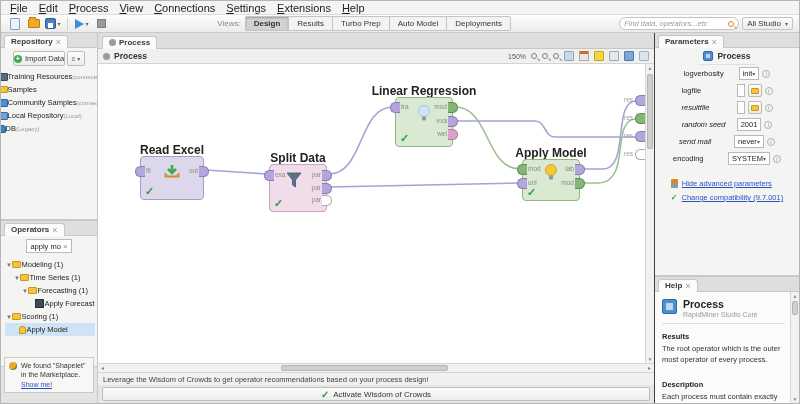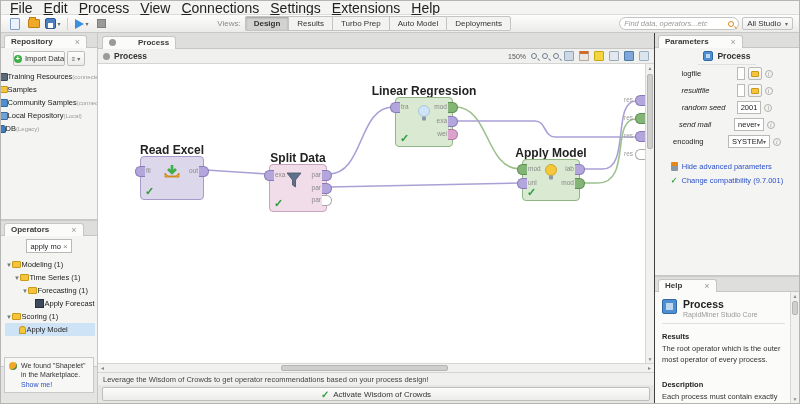--- a/index.html
+++ b/index.html
@@ -2,21 +2,21 @@
 <html style="--accent-link: #2a50c8; --wire-data: #a9a1d6; --wire-model: #9cc18e; --op-purple-bg: #ddd7ec; --op-purple-border: #a79bc9; --op-pink-bg: #f1dcea; --op-pink-border: #c9a2bd; --op-green-bg: #d9e9d2; --op-green-border: #8fb783; --port-purple: #b3a6dd; --port-green: #84b476; --port-pink: #d9a3cb; --selected-row: #cfe3f7; --status-ok: #2e9e3f; --design-active-bg: #d2d2d0;"><head>
 <meta charset="utf-8">
 <style>
   * { margin:0; padding:0; box-sizing:border-box; }
   html,body { width:800px; height:404px; overflow:hidden; }
   body { font-family:"Liberation Sans", sans-serif; font-size:9px; color:#333; background:#e9e9e7; }
   .app { width:800px; height:404px; display:flex; flex-direction:column; border:1px solid #b5b5b3; }
 
   
   .menubar { height:14px; background:#f4f4f2; border-bottom:1px solid #dcdcda; display:flex; align-items:center; padding-left:4px; gap:1px; }
-  .menubar span { display:inline-block; padding:1px 5px; font-size:14px; color:#222; cursor:default; }
+  .menubar span { display:inline-block; padding:1px 5px; font-size:11px; color:#222; cursor:default; }
   .menubar span::first-letter { text-decoration:underline; }
 
   
   .toolbar { height:18px; background:linear-gradient(#fdfdfd,#ebebe9); border-bottom:1px solid #c9c9c7; display:flex; align-items:center; padding:0 6px; gap:3px; }
   .tbtn { height:14px; min-width:16px; display:flex; align-items:center; justify-content:center; border-radius:2px; }
   .caret { font-size:6px; color:#666; margin-left:1px; }
   .icon-newfile { width:10px; height:12px; background:#eaf2fb; border:1px solid #7f9fc6; border-radius:1px; }
   .icon-folder { width:12px; height:9px; background:#f0a828; border:1px solid #c07c10; border-radius:1px; position:relative; }
   .icon-folder::before { content:""; position:absolute; top:-3px; left:0; width:5px; height:2px; background:#f0a828; border:1px solid #c07c10; border-bottom:none; border-radius:1px 1px 0 0; }
   .icon-save { width:11px; height:11px; background:#4a7fc0; border:1px solid #2c5a96; border-radius:2px; position:relative; }
@@ -39,21 +39,21 @@
   .studio-select { font-size:8px; border:1px solid #c4c4c2; border-radius:2px; background:linear-gradient(#fcfcfc,#ededEB); padding:1px 4px; display:flex; gap:3px; align-items:center; }
 
   
   .main { flex:1; display:flex; min-height:0; }
   .left-dock { width:97px; display:flex; flex-direction:column; background:#e4e4e2; border-right:1px solid #c6c6c4; position:relative; }
   .right-dock { width:145px; display:flex; flex-direction:column; background:#e4e4e2; border-left:1px solid #404040; }
   .center { flex:1; display:flex; flex-direction:column; min-width:0; background:#dededc; }
 
   
   .tabstrip { height:15px; display:flex; align-items:flex-end; padding-left:3px; background:#dededc; border-bottom:1px solid #c6c6c4; flex:none; }
-  .ptab { background:#fbfbfa; border:1px solid #c6c6c4; border-bottom:none; border-radius:3px 3px 0 0; padding:1px 6px 2px; display:flex; align-items:center; gap:22px; font-size:8px; font-weight:bold; color:#3a3a3a; position:relative; top:1px; }
+  .ptab { background:#fbfbfa; border:1px solid #c6c6c4; border-bottom:none; border-radius:3px 3px 0 0; padding:1px 6px 2px; display:flex; align-items:center; gap:3px; font-size:8px; font-weight:bold; color:#3a3a3a; position:relative; top:1px; }
   .ptab .x { color:#9a9a98; font-weight:normal; font-size:9px; line-height:6px; }
   .panel-body { background:#f4f4f2; flex:1; min-height:0; overflow:hidden; display:flex; flex-direction:column;align-items:center; }
 
   
   .repo { height:188px; display:flex; flex-direction:column; border-bottom:2px solid #c9c9c7; }
   .repo-toolbar { display:flex; gap:2px; padding:3px 3px 2px; }
   .btn-import { flex:1; height:15px; border:1px solid #bdbdbb; border-radius:2px; background:linear-gradient(#fdfdfd,#ececea); display:flex; align-items:center; justify-content:center; gap:3px; font-size:7.5px; color:#333; cursor:pointer; }
   .plus-ic { width:8px; height:8px; background:#3fae49; border-radius:50%; color:#fff; font-size:7px; line-height:8px; text-align:center; font-weight:bold; flex:none; }
   .btn-repo-menu { width:18px; height:15px; border:1px solid #bdbdbb; border-radius:2px; background:linear-gradient(#fdfdfd,#ececea); font-size:6px; color:#555; display:flex; align-items:center; justify-content:center; gap:1px; }
   .tree { padding:2px 0 0 2px; overflow:hidden; }
@@ -74,21 +74,21 @@
   .op-search .val { flex:1; font-size:7.5px; color:#222; }
   .op-search .clear { color:#8a8a88; font-size:8px; }
   .op-ic { width:9px; height:9px; flex:none; }
   .op-ic.forecast { background:#3c4a5c; border:1px solid #26303e; }
   .bulb-mini { width:7px; height:8px; background:#f5c83c; border:1px solid #c99a14; border-radius:4px 4px 1px 1px; }
   .trow.selected { background:var(--selected-row); }
 
   
   .market-note { position:absolute; bottom:10px; left:3px; right:3px; background:#f7f7f5; border:1px solid #c9c9c7; padding:3px 4px; display:flex; gap:4px; font-size:7px; color:#333; line-height:1.35; }
   .globe { width:8px; height:8px; border-radius:50%; background:radial-gradient(circle at 35% 35%, #f0a828 55%, #5a8a3a 56%); flex:none; margin-top:1px; }
-  .link { color:var(--accent-link); cursor:pointer; }
+  .link { color:var(--accent-link); text-decoration:underline; cursor:pointer; }
 
   
   .proc-tabstrip { height:16px; background:#dededc; display:flex; align-items:flex-end; padding-left:4px; border-bottom:1px solid #c6c6c4; }
   .dot { width:7px; height:7px; border-radius:50%; background:#9a9a98; flex:none; }
   .proc-header { height:15px; background:#f0f0ee; border-bottom:1px solid #d4d4d2; display:flex; align-items:center; padding:0 5px; gap:4px; }
   .proc-header .title { font-weight:bold; font-size:8.5px; color:#333; }
   .zoom-controls { margin-left:auto; display:flex; align-items:center; gap:5px; }
   .zoom-pct { font-size:7px; color:#555; }
   .hic { width:10px; height:10px; border-radius:1px; flex:none; }
   .hic.copy { background:#cdd8e4; border:1px solid #8fa4bb; }
@@ -482,20 +482,28 @@
             <span>Parameters</span>
             <span class="x">×</span>
           </div>
         </div>
         <div class="panel-body">
           <div class="param-op-head">
             <div class="proc-ic"></div>
             <b>Process</b>
           </div>
 
+          <div class="prow">
+            <span class="lbl">logverbosity</span>
+            <div class="pctl">
+              <span class="v">init</span>
+              <span class="caret">▾</span>
+            </div>
+            <span class="info">i</span>
+          </div>
 
           <div class="prow">
             <span class="lbl">logfile</span>
             <div class="pctl">
                 <span class="v"></span>
               </div>
             <div class="fbtn">
                 <div class="mini-folder"></div>
               </div>
             <span class="info">i</span>

